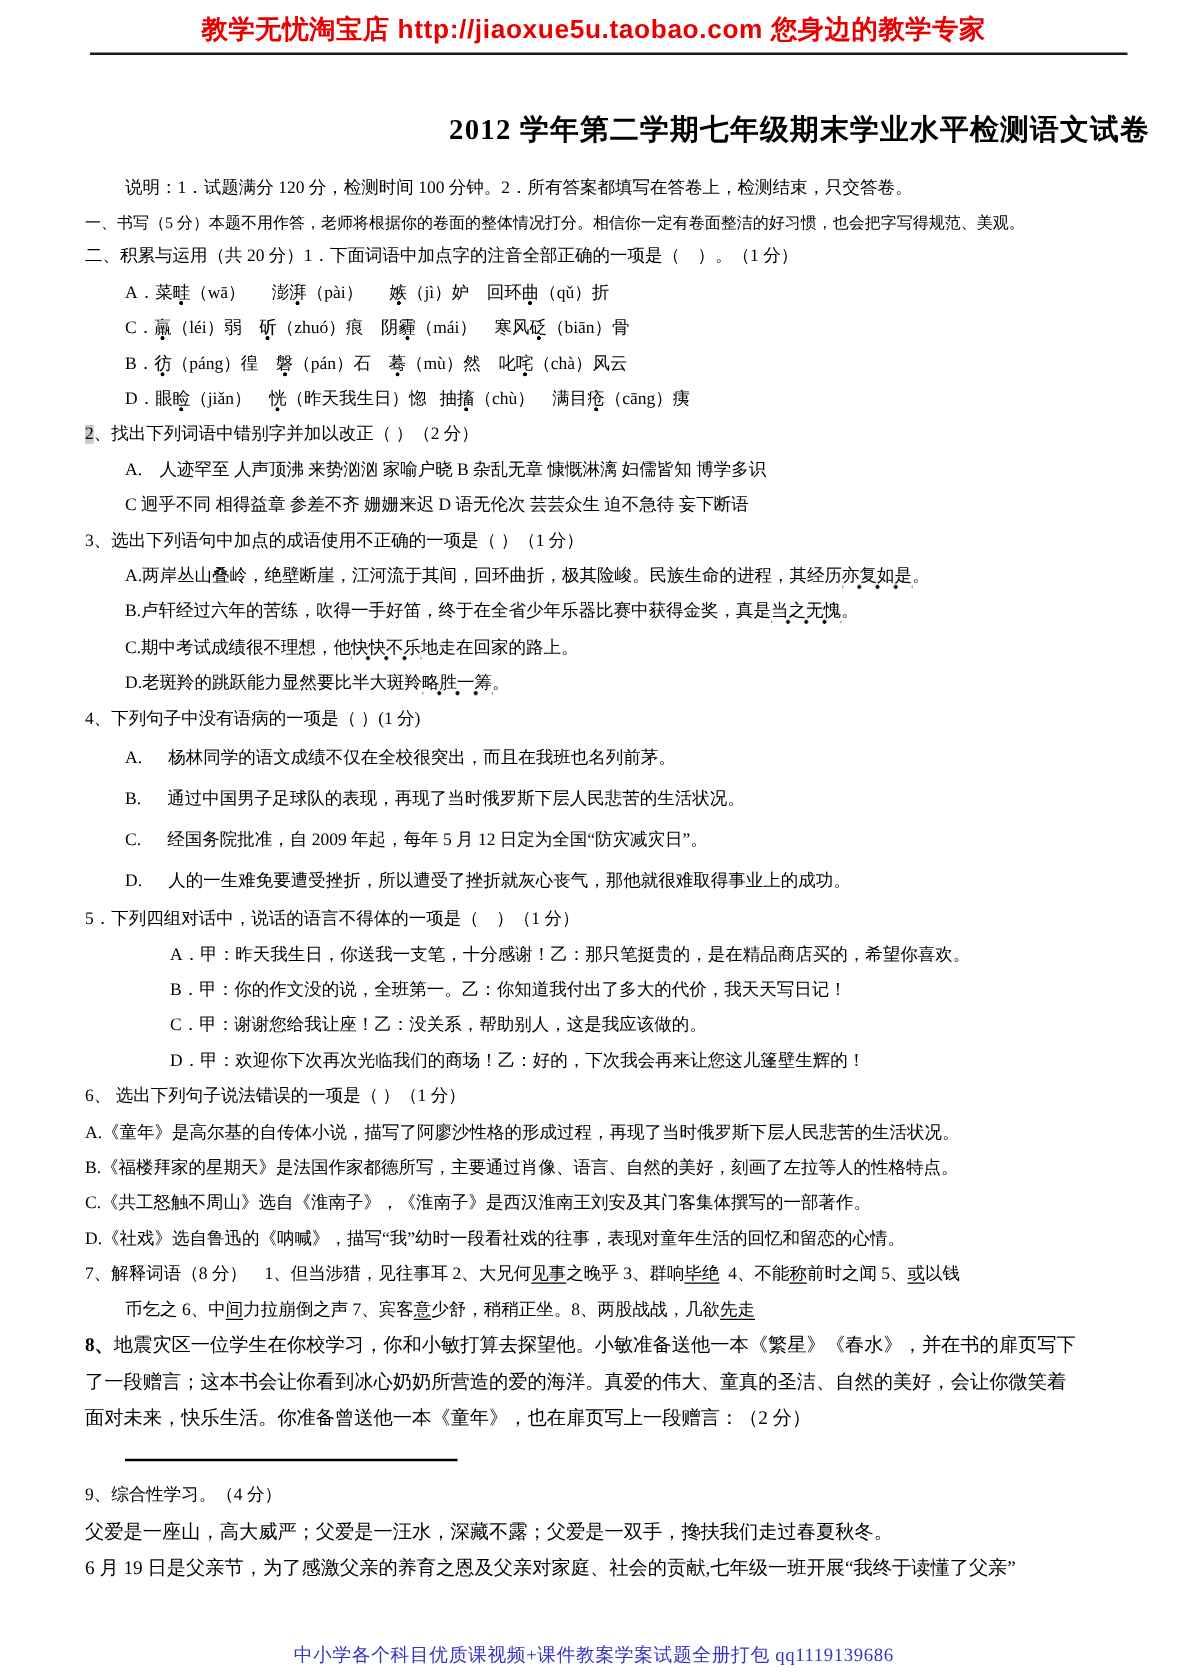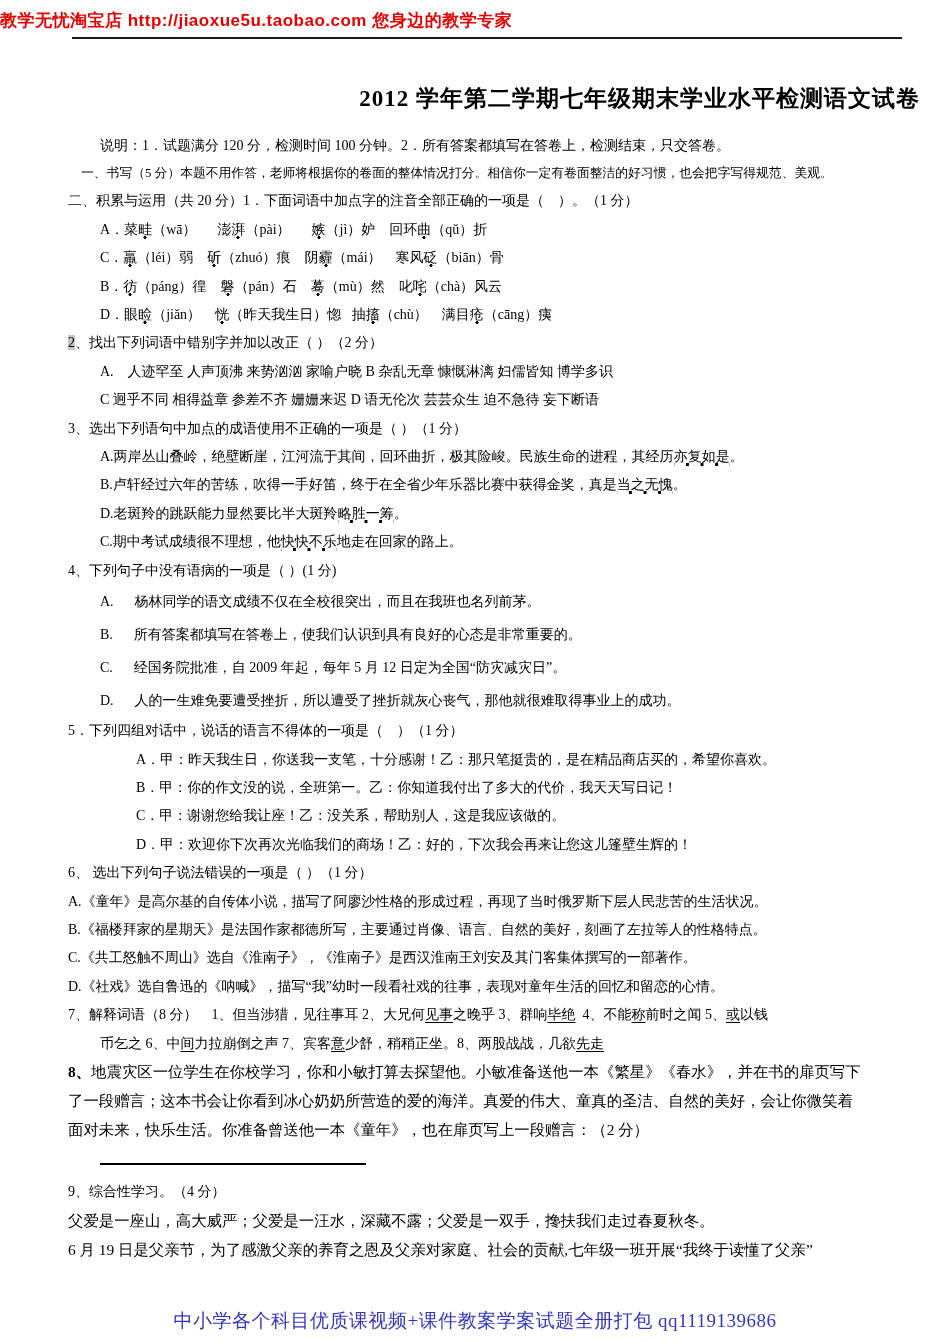--- a/index.html
+++ b/index.html
@@ -7,23 +7,23 @@
     --footer-color:#3535c0;
   }
   html,body{margin:0;padding:0;}
   body{
     width:950px;height:1342px;
     background:#ffffff;color:#000;
     font-family:"Liberation Serif","DejaVu Serif",serif;
     position:relative;overflow:hidden;
   }
   .header{
-    text-align:left;
+    text-align:center;
     padding-top:9px;
-    font-size:17px;
+    font-size:21px;
     font-weight:bold;
     letter-spacing:0.5px;
     color:var(--header-color);
     font-family:"Liberation Sans","DejaVu Sans",sans-serif;
   }
   .header-rule{
     border:none;
     border-top:2.5px solid #1c1c1c;
     margin:5px 48px 0 72px;
   }
@@ -39,21 +39,21 @@
   }
   .ln{
     margin:0;
     font-size:14px;
     line-height:28.4px;
     white-space:pre-wrap;
   }
   .ind0{padding-left:0;}
   .ind1{padding-left:32px;}
   .ind2{padding-left:68px;}
-  .small{font-size:12.8px;line-height:27px;margin-left:13px;}
+  .small{font-size:12.8px;line-height:27px;}
   .g{line-height:33px;}
   .k{font-size:15.4px;line-height:28.8px;}
   .blankrow{line-height:34px;}
   
   .d{
     background-image:radial-gradient(circle,#000 1.4px,transparent 1.8px);
     background-size:14.6px 5px;
     background-repeat:repeat-x;
     background-position:center bottom;
     padding-bottom:3px;
@@ -67,21 +67,21 @@
   .bl{
     display:inline-block;
     width:266px;height:18px;
     border-bottom:2px solid #000;
     vertical-align:baseline;
   }
   .footer{
     position:absolute;
     left:0;right:0;bottom:8px;
     text-align:center;
-    font-size:19px;
+    font-size:15px;
     color:var(--footer-color);
     letter-spacing:0.5px;
   }
 </style>
 </head>
 <body>
 
 <div class="header">教学无忧淘宝店 http://jiaoxue5u.taobao.com 您身边的教学专家</div>
 <hr class="header-rule">
 
@@ -94,25 +94,25 @@
     <p class="ln ind1"><span>A．菜</span><span class="d">畦</span><span>（wā）      澎</span><span class="d">湃</span><span>（pài）      </span><span class="d">嫉</span><span>（jì）妒    回环</span><span class="d">曲</span><span>（qǔ）折</span></p>
     <p class="ln ind1"><span>C．</span><span class="d">羸</span><span>（léi）弱    </span><span class="d">斫</span><span>（zhuó）痕    阴</span><span class="d">霾</span><span>（mái）    寒风</span><span class="d">砭</span><span>（biān）骨</span></p>
     <p class="ln ind1"><span>B．</span><span class="d">彷</span><span>（páng）徨    </span><span class="d">磐</span><span>（pán）石    </span><span class="d">蓦</span><span>（mù）然    叱</span><span class="d">咤</span><span>（chà）风云</span></p>
     <p class="ln ind1"><span>D．眼</span><span class="d">睑</span><span>（jiǎn）    </span><span class="d">恍</span><span>（昨天我生日）惚   抽</span><span class="d">搐</span><span>（chù）    满目</span><span class="d">疮</span><span>（cāng）痍</span></p>
     <p class="ln ind0"><span class="h">2</span><span>、找出下列词语中错别字并加以改正（ ）（2 分）</span></p>
     <p class="ln ind1"><span>A.    人迹罕至 人声顶沸 来势汹汹 家喻户晓 B 杂乱无章 慷慨淋漓 妇儒皆知 博学多识</span></p>
     <p class="ln ind1"><span>C 迥乎不同 相得益章 参差不齐 姗姗来迟 D 语无伦次 芸芸众生 迫不急待 妄下断语</span></p>
     <p class="ln ind0"><span>3、选出下列语句中加点的成语使用不正确的一项是（ ）（1 分）</span></p>
     <p class="ln ind1"><span>A.两岸丛山叠岭，绝壁断崖，江河流于其间，回环曲折，极其险峻。民族生命的进程，其经历</span><span class="d">亦复如是</span><span>。</span></p>
     <p class="ln ind1"><span>B.卢轩经过六年的苦练，吹得一手好笛，终于在全省少年乐器比赛中获得金奖，真是</span><span class="d">当之无愧</span><span>。</span></p>
+    <p class="ln ind1"><span>C.期中考试成绩很不理想，他</span><span class="d">快快不乐</span><span>地走在回家的路上。</span></p>
     <p class="ln ind1"><span>D.老斑羚的跳跃能力显然要比半大斑羚</span><span class="d">略胜一筹</span><span>。</span></p>
-    <p class="ln ind1"><span>C.期中考试成绩很不理想，他</span><span class="d">快快不乐</span><span>地走在回家的路上。</span></p>
     <p class="ln ind0"><span>4、下列句子中没有语病的一项是（ ）(1 分)</span></p>
     <p class="ln ind1 g"><span>A.      杨林同学的语文成绩不仅在全校很突出，而且在我班也名列前茅。</span></p>
-    <p class="ln ind1 g"><span>B.      所有答案都填写在答卷上，使我们认识到具有良好的心态是非常重要的。</span></p>
+    <p class="ln ind1 g"><span>B.      通过中国男子足球队的表现，再现了当时俄罗斯下层人民悲苦的生活状况。</span></p>
     <p class="ln ind1 g"><span>C.      经国务院批准，自 2009 年起，每年 5 月 12 日定为全国“防灾减灾日”。</span></p>
     <p class="ln ind1 g"><span>D.      人的一生难免要遭受挫折，所以遭受了挫折就灰心丧气，那他就很难取得事业上的成功。</span></p>
     <p class="ln ind0"><span>5．下列四组对话中，说话的语言不得体的一项是（　）（1 分）</span></p>
     <p class="ln ind2"><span>A．甲：昨天我生日，你送我一支笔，十分感谢！乙：那只笔挺贵的，是在精品商店买的，希望你喜欢。</span></p>
     <p class="ln ind2"><span>B．甲：你的作文没的说，全班第一。乙：你知道我付出了多大的代价，我天天写日记！</span></p>
     <p class="ln ind2"><span>C．甲：谢谢您给我让座！乙：没关系，帮助别人，这是我应该做的。</span></p>
     <p class="ln ind2"><span>D．甲：欢迎你下次再次光临我们的商场！乙：好的，下次我会再来让您这儿篷壁生辉的！</span></p>
     <p class="ln ind0"><span>6、 选出下列句子说法错误的一项是（ ）（1 分）</span></p>
     <p class="ln ind0"><span>A.《童年》是高尔基的自传体小说，描写了阿廖沙性格的形成过程，再现了当时俄罗斯下层人民悲苦的生活状况。</span></p>
     <p class="ln ind0"><span>B.《福楼拜家的星期天》是法国作家都德所写，主要通过肖像、语言、自然的美好，刻画了左拉等人的性格特点。</span></p>

